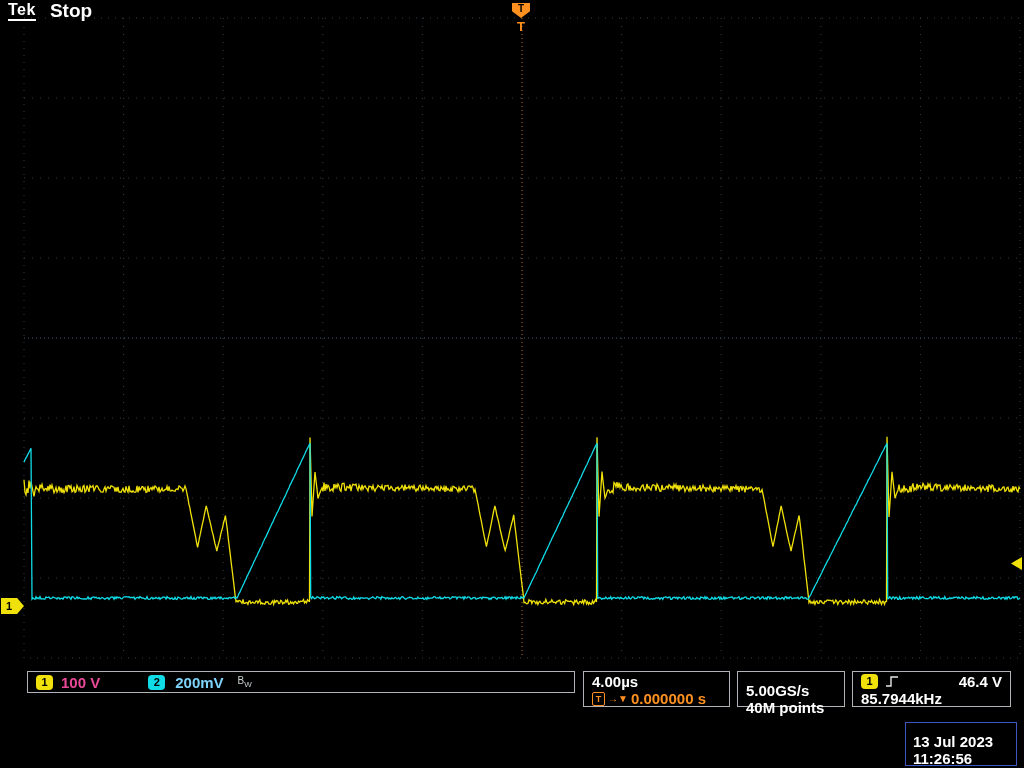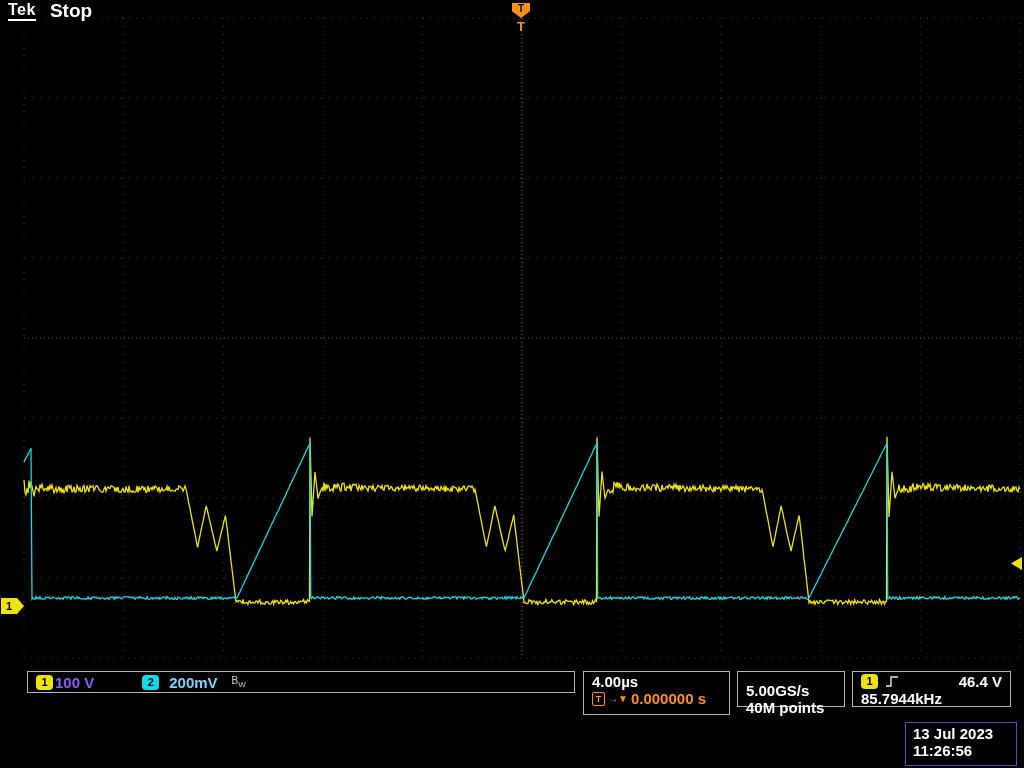--- a/index.html
+++ b/index.html
@@ -19,29 +19,29 @@
   .ch1-marker{position:absolute;left:1px;top:598px;width:23px;height:16px;background:#f0e10a;
             clip-path:polygon(0 0,70% 0,100% 50%,70% 100%,0 100%);
             display:flex;align-items:center;justify-content:flex-start;padding-left:5px;box-sizing:border-box;
             color:#000;font-size:11px;font-weight:700;z-index:3;}
   .trig-level-marker{position:absolute;left:1011px;top:557px;width:11px;height:13px;background:#f0e10a;
             clip-path:polygon(100% 0,100% 100%,0 50%);z-index:3;}
   
   .rbox{position:absolute;border:1px solid #b0b4b8;background:#000;box-sizing:border-box;
         font-size:15px;font-weight:700;z-index:3;}
   .box-ch{left:27px;top:671px;width:548px;height:22px;display:flex;align-items:center;padding-left:8px;}
-  .box-time{left:583px;top:671px;width:147px;height:44px;padding:1px 8px;}
+  .box-time{left:583px;top:671px;width:147px;height:36px;padding:1px 8px;}
   .box-acq{left:737px;top:671px;width:108px;height:36px;padding:10px 8px;}
   .box-trig{left:852px;top:671px;width:159px;height:36px;padding:1px 8px;}
-  .box-date{left:905px;top:722px;width:112px;height:44px;border:1px solid #3d56c0;padding:2px 7px;}
+  .box-date{left:905px;top:722px;width:112px;height:44px;border:1px solid #3d56c0;padding:10px 7px;}
   .badge{display:inline-flex;align-items:center;justify-content:center;flex:0 0 auto;
          width:17px;height:15px;border-radius:4px;color:#000;font-size:11px;font-weight:700;}
   .badge.y{background:#f0e10a;}
   .badge.c{background:#10dce8;}
-  .ch1-text{color:#8b5cf6;margin-left:2px;}
+  .ch1-text{color:#ec4899;margin-left:8px;}
   .ch2-text{color:#7dd3fc;margin-left:10px;}
   .bw{color:#c8d0d4;font-size:10px;margin-left:14px;font-weight:400;text-align:right;}
   .bw sub{font-size:8px;}
   .line{height:17px;line-height:17px;white-space:nowrap;}
   .trig-line2{display:flex;align-items:center;gap:3px;color:#ff9020;}
   .tbox{display:inline-block;width:11px;height:12px;line-height:12px;text-align:center;
         border:1px solid #ff9020;border-radius:2px;font-size:9px;color:#ff9020;}
   .arrows{font-size:10px;}
   .trig-row1{display:flex;align-items:center;}
   .spacer{flex:1;}

